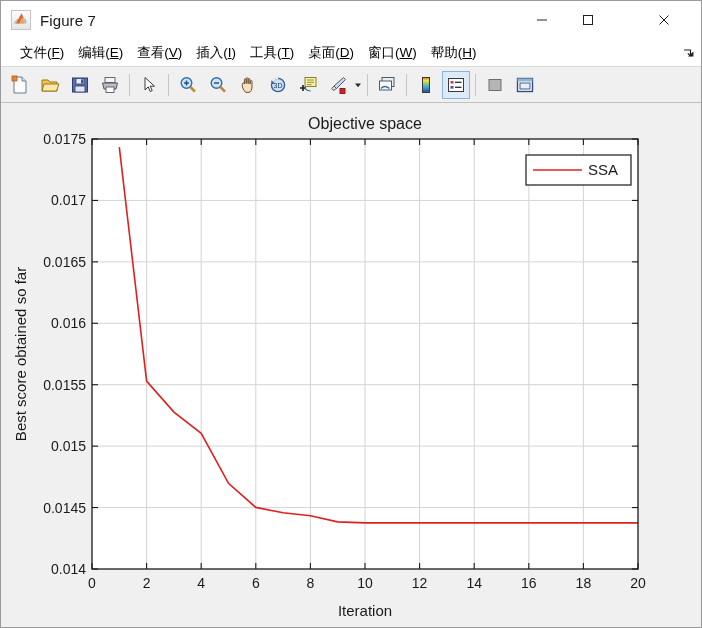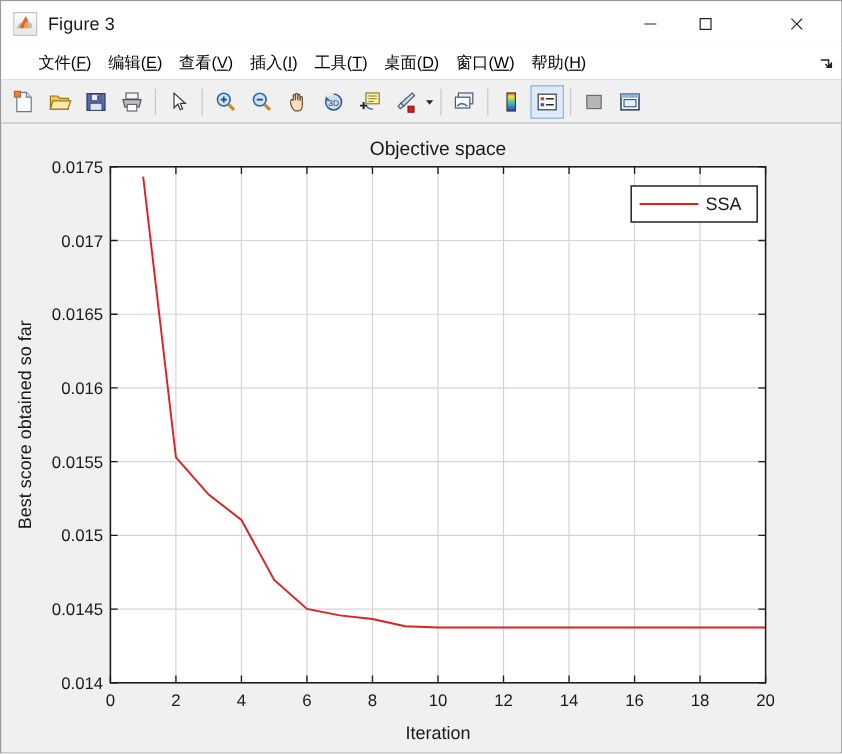--- a/index.html
+++ b/index.html
@@ -68,21 +68,21 @@
   
   #menubar {
     position: absolute;
     left: 0; top: 38px;
     width: 702px;
     height: 28px;
     background: #ffffff;
     border-bottom: 1px solid #d9d9d9;
     display: flex;
     align-items: center;
-    padding-left: 24px;
+    padding-left: 12px;
     box-sizing: border-box;
   }
   .menu-item {
     font-size: 13.5px;
     color: #000000;
     padding: 4px 7px;
     white-space: nowrap;
     cursor: default;
   }
   .menu-item u { text-decoration: underline; }
@@ -145,21 +145,21 @@
 
   <div id="titlebar">
     <div id="title-left">
       <span class="app-icon">
         <svg width="14" height="14" viewBox="0 0 14 14">
           <path d="M0.5 11.5 L4.2 6.6 L6.0 8.1 L8.6 1.6 L11.0 6.0 L13.5 8.0 L13.5 11.5 Z" fill="#b8bcc4"></path>
           <path d="M3.2 11.5 L6.3 5.0 L8.6 1.6 L10.3 6.0 L8.3 6.8 L6.6 11.5 Z" fill="#e8622a"></path>
           <path d="M6.6 11.5 L8.3 6.9 L10.0 7.8 L11.3 11.5 Z" fill="#f5a623"></path>
         </svg>
       </span>
-      <span id="title-text">Figure 3</span>
+      <span id="title-text">Figure 7</span>
     </div>
 
     <div class="winbtn" id="btn-min">
       <svg width="12" height="12" viewBox="0 0 12 12">
         <line x1="1" y1="6" x2="11" y2="6" stroke="#222" stroke-width="1"></line>
       </svg>
     </div>
     <div class="winbtn" id="btn-max">
       <svg width="12" height="12" viewBox="0 0 12 12">
         <rect x="1.5" y="1.5" width="9" height="9" fill="none" stroke="#222" stroke-width="1"></rect>

